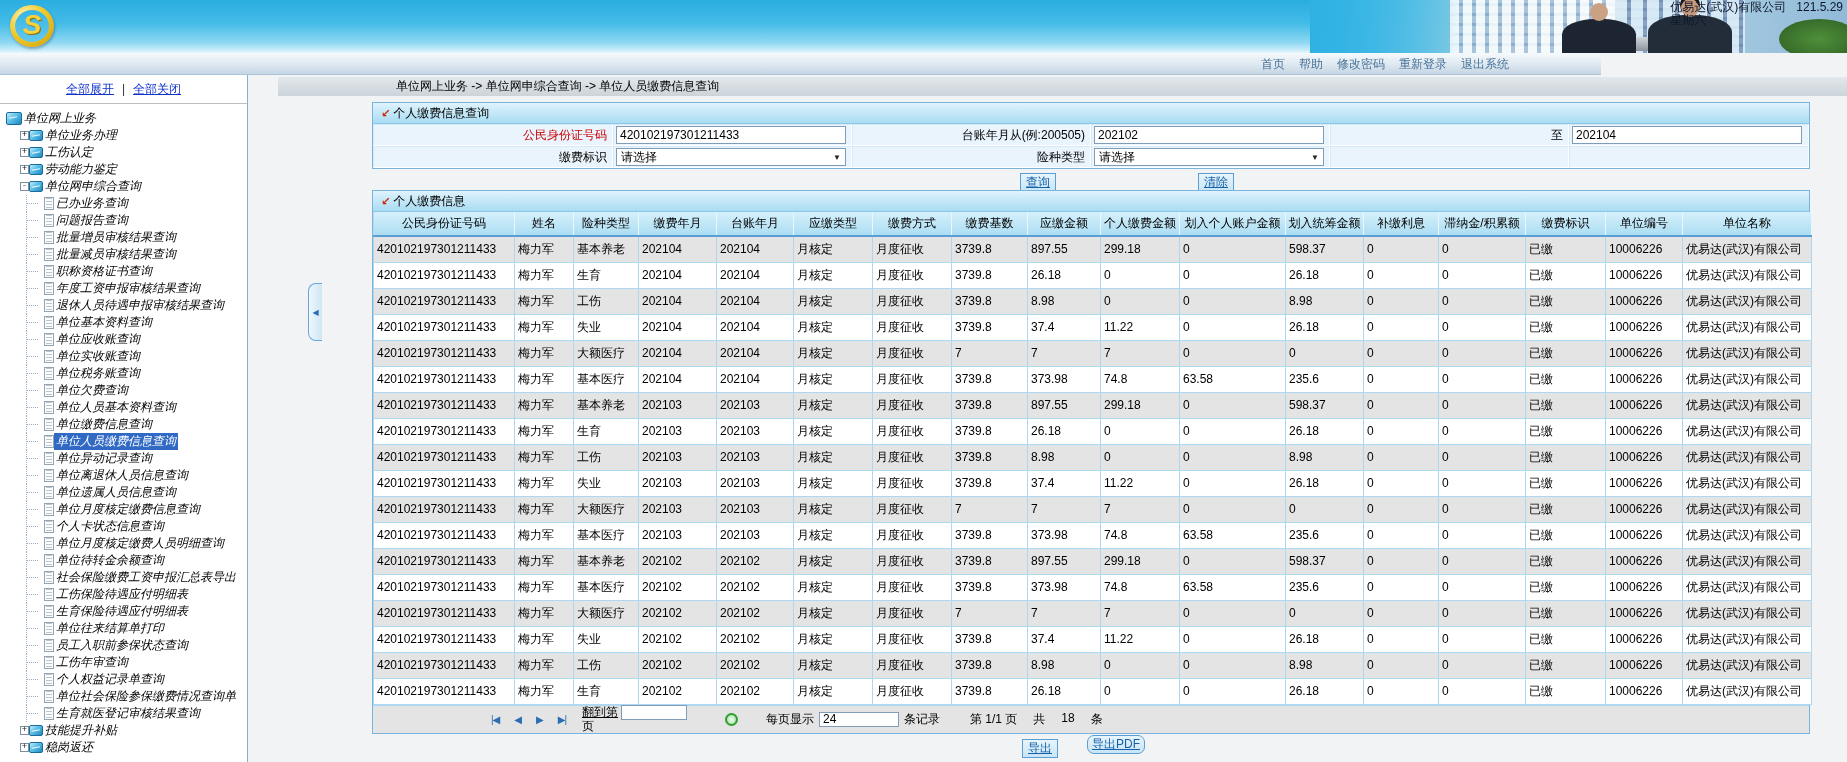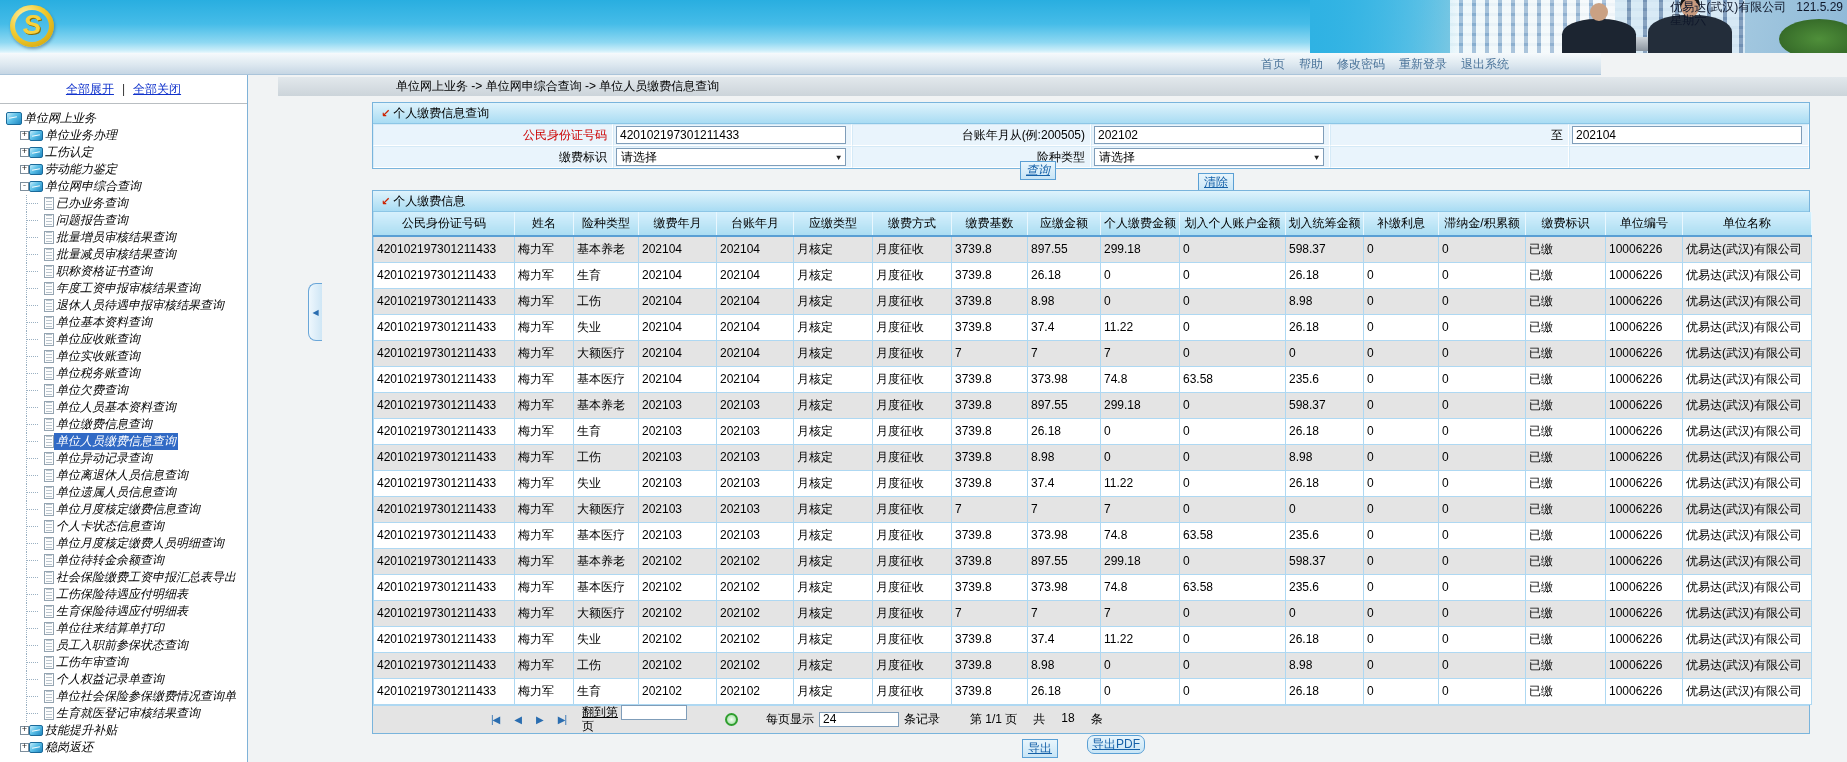--- a/index.html
+++ b/index.html
@@ -79,25 +79,25 @@
   .red-arrow { color:#cc2200; font-size:11px; font-weight:bold; line-height:1; }
 
   
   .form-panel { top:27px; }
   .form-grid { display:grid; grid-template-columns:240px 239px 239px 239px 239px 240px; background:#e9f4fc; }
   .fcell { height:22px; border:1px solid #fff; border-left-color:#d5eaf7; border-top-color:#d5eaf7; display:flex; align-items:center; }
   .fcell.lab { justify-content:flex-end; padding-right:5px; }
   .fcell.lab.red { color:#c00; }
   .fcell.fld { padding-left:2px; }
   .tbx { height:18px; border:1px solid #7f9db9; background:#fff; font:12px "Liberation Sans","DejaVu Sans",sans-serif; padding:0 3px; width:230px; }
-  .fakesel { width:230px; height:18px; border:1px solid #7f9db9; background:#fff; display:flex; align-items:center; justify-content:space-between; padding:0 4px; cursor:pointer;font-family:Liberation Mono, monospace; }
+  .fakesel { width:230px; height:18px; border:1px solid #7f9db9; background:#fff; display:flex; align-items:center; justify-content:space-between; padding:0 4px; cursor:pointer; }
   .fakesel .caret { font-size:8px; color:#222; }
   .lnk-btn { position:absolute; display:inline-block; min-width:36px; height:19px; line-height:17px; text-align:center; padding:0 4px;
     background:linear-gradient(#e8f5fc,#c8e5f6); border:1px solid #5a9fd4; color:#1560a8; text-decoration:underline; cursor:pointer; }
-  .btn-query { left:742px; top:86px;font-style:italic; }
+  .btn-query { left:742px; top:98px; }
   .btn-clear { left:920px; top:98px; }
 
   
   .table-panel { top:115px; }
   table.grid { width:1436px; border-collapse:collapse; table-layout:fixed; }
   table.grid th { height:24px; font-weight:normal; text-align:center; background:linear-gradient(#d6f0fc,#abddf2);
     border-right:1px solid #e9f7fe; border-left:1px solid #b6dcf0; border-bottom:2px solid #5a9fd4; overflow:hidden; white-space:nowrap; }
   table.grid td { height:26px; padding:0 3px; border:1px solid #aed8f2; white-space:nowrap; overflow:hidden; }
   table.grid tbody tr:nth-child(odd)  { background:#e4e4e4; }
   table.grid tbody tr:nth-child(even) { background:#ffffff; }

